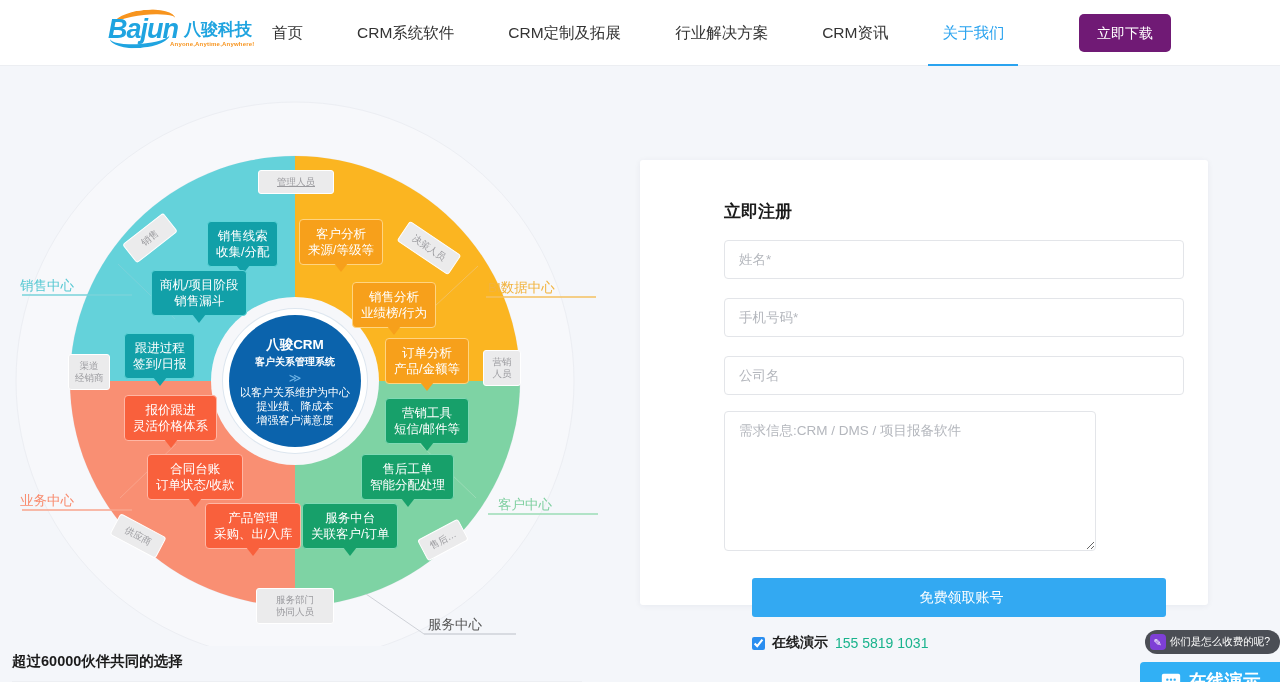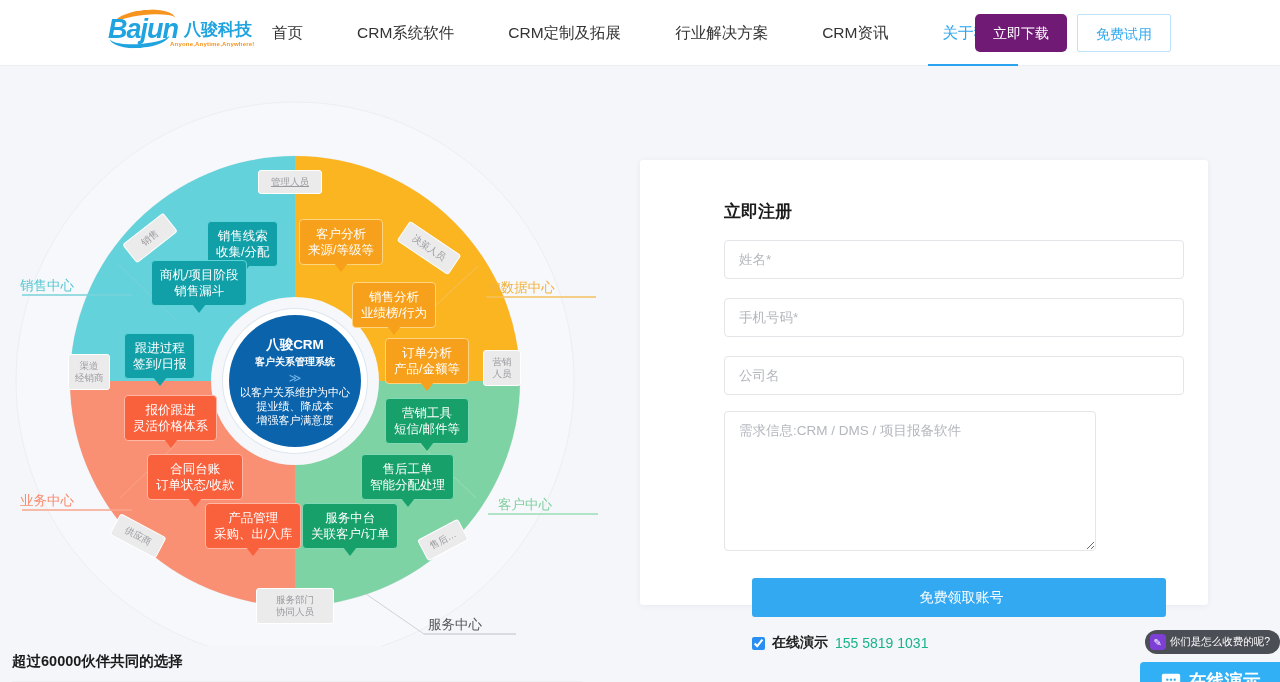--- a/index.html
+++ b/index.html
@@ -200,21 +200,20 @@
     <div class="nav-item">首页</div>
     <div class="nav-item">CRM系统软件</div>
     <div class="nav-item">CRM定制及拓展</div>
     <div class="nav-item">行业解决方案</div>
     <div class="nav-item">CRM资讯</div>
     <div class="nav-item active">关于我们</div>
   </div>
 
   <div class="nav-btns">
     <button class="btn-primary">立即下载</button>
-    <button class="btn-outline">免费试用</button>
   </div>
 </div>
 
 <div class="main">
 
   <div class="diagram">
 
     <svg width="620" height="580">
 
       <circle cx="295" cy="315" r="252" fill="none" stroke="#f7f8fb" stroke-width="54"></circle>
@@ -255,21 +254,21 @@
       <div class="cc-chev">≫</div>
       <div class="cc-t3">以客户关系维护为中心</div>
       <div class="cc-t3">提业绩、降成本</div>
       <div class="cc-t3">增强客户满意度</div>
     </div>
 
     <div class="bubble teal" style="left:207px; top:155px;">
       <span>销售线索</span>
       <span class="l2">收集/分配</span>
     </div>
-    <div class="bubble teal" style="left:151px; top:194px;text-align:center;">
+    <div class="bubble teal" style="left:151px; top:204px;text-align:center;">
       <span>商机/项目阶段</span>
       <span class="l2">销售漏斗</span>
     </div>
     <div class="bubble teal" style="left:124px; top:267px;">
       <span>跟进过程</span>
       <span class="l2">签到/日报</span>
     </div>
 
     <div class="bubble orange" style="left:299px; top:153px;">
       <span>客户分析</span>
@@ -303,21 +302,21 @@
     </div>
     <div class="bubble green" style="left:361px; top:388px;">
       <span>售后工单</span>
       <span class="l2">智能分配处理</span>
     </div>
     <div class="bubble green" style="left:302px; top:437px;">
       <span>服务中台</span>
       <span class="l2">关联客户/订单</span>
     </div>
 
-    <div class="gray-tag" style="left:258px; top:104px; width:64px;text-decoration:underline;">管理人员</div>
+    <div class="gray-tag" style="left:258px; top:104px; width:76px;text-decoration:underline;">管理人员</div>
     <div class="gray-tag" style="left:124px; top:160px; width:52px; transform:rotate(-38deg);">销售</div>
     <div class="gray-tag" style="left:398px; top:170px; width:62px; transform:rotate(34deg);">决策人员</div>
     <div class="gray-tag" style="left:483px; top:284px; width:38px;">
       <span style="display:block">营销</span>
         <span style="display:block">人员</span>
     </div>
     <div class="gray-tag" style="left:68px; top:288px; width:42px;">
       <span style="display:block">渠道</span>
         <span style="display:block">经销商</span>
     </div>

